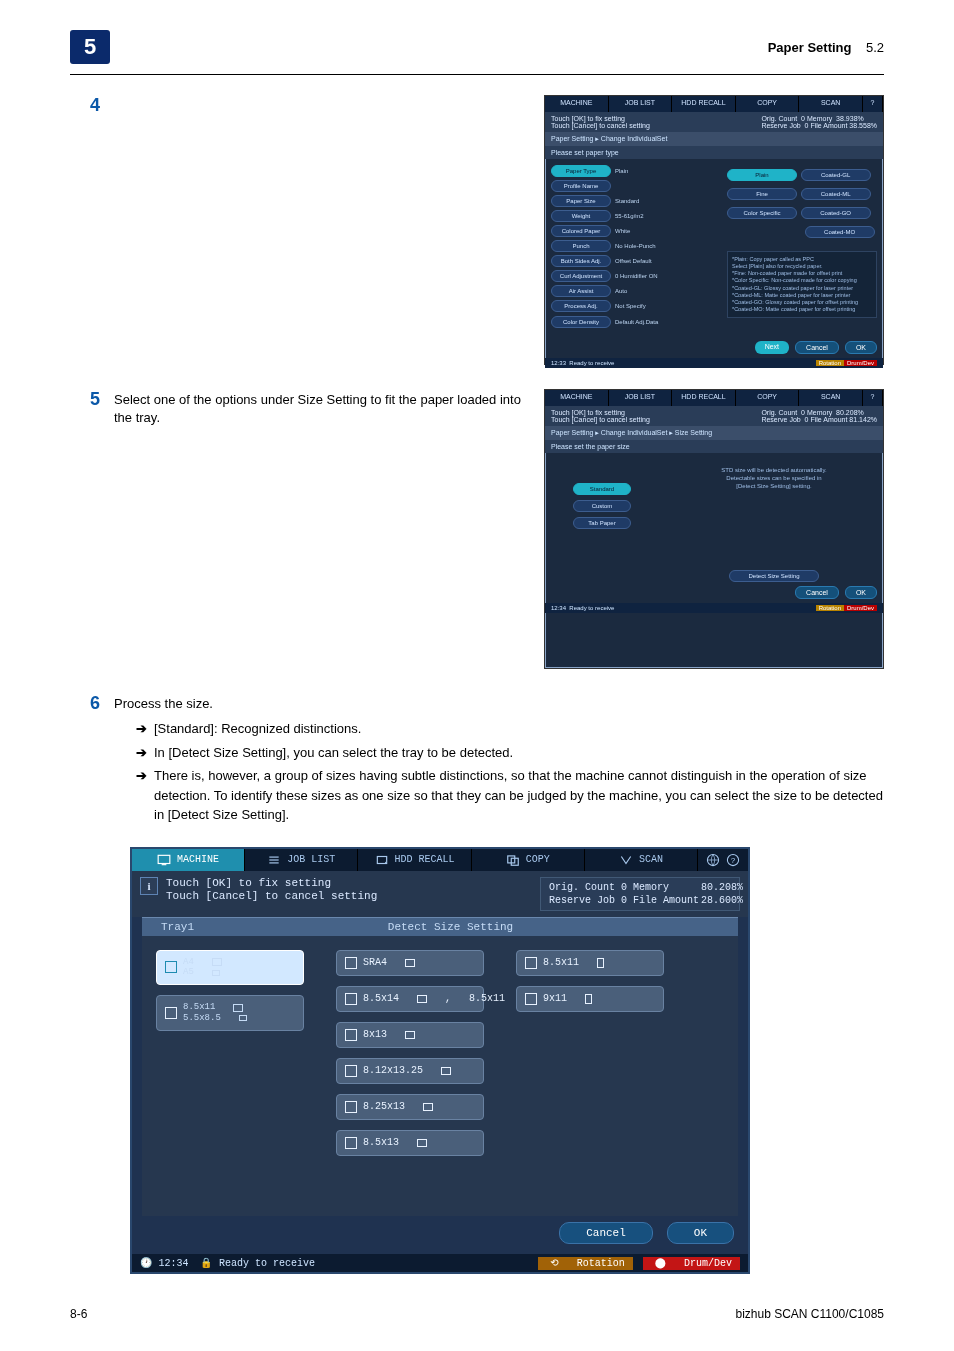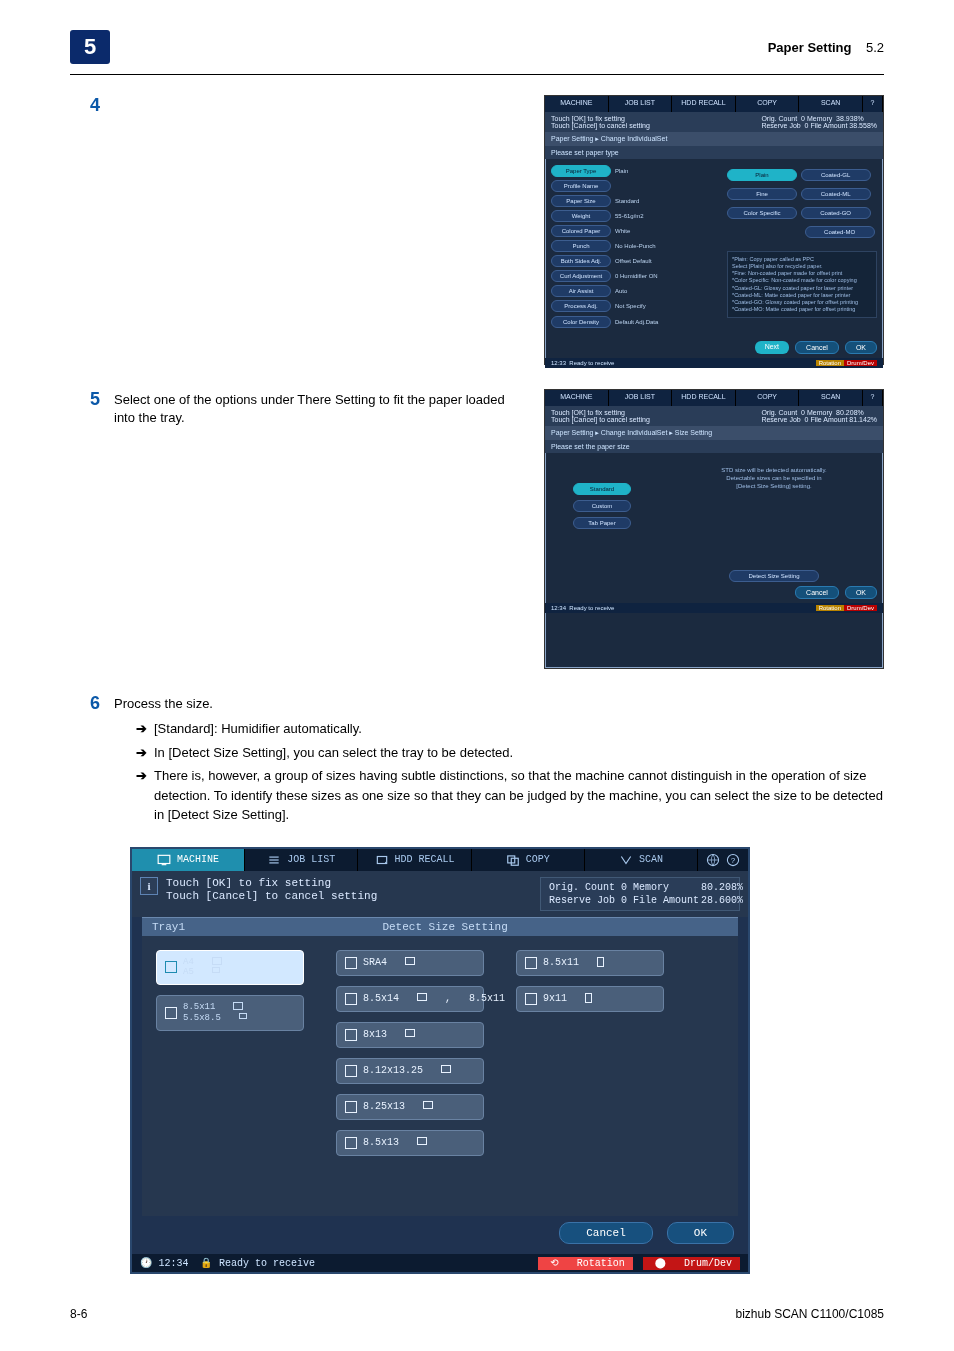--- a/index.html
+++ b/index.html
@@ -299,21 +299,21 @@
     font-size: 11px;
   }
   .ls-head2 {
     display: flex;
     background: #466388;
     margin: 0 10px;
     padding: 3px 10px;
     font-size: 11px;
     border-top: 1px solid #6a88ae;
   }
-  .ls-head2 .hl { flex: 1; color: #c6dcf6; }
+  .ls-head2 .hl { flex: 1; color: #c6dcf6; margin-left: 9px; }
   .ls-head2 .hr { color: #c6dcf6; }
 
   .ls-main {
     background: #26374f;
     margin: 0 10px;
     padding: 14px;
     display: flex;
     gap: 32px;
     min-height: 280px;
   }
@@ -339,21 +339,21 @@
     border: 1.5px solid currentColor;
     display: inline-block;
     flex-shrink: 0;
   }
   .opt-btn.sel .opt-check { border-color: #1d8bb0; }
   .opt-sub {
     font-size: 9px;
     color: #c6dcf6;
     line-height: 1.2;
   }
-  .opt-label { display: flex; gap: 18px; }
+  .opt-label { display: flex; align-items: center; gap: 18px; }
   .paper-icon {
     width: 10px; height: 8px;
     border: 1px solid currentColor;
     display: inline-block;
   }
 
   .ls-btnrow {
     display: flex;
     justify-content: flex-end;
     gap: 14px;
@@ -372,21 +372,21 @@
   .ls-footer {
     display: flex;
     justify-content: space-between;
     align-items: center;
     background: #0c1b30;
     padding: 3px 8px;
     font-size: 10px;
     color: #cde4ff;
   }
   .ls-footer .badges span { margin-left: 4px; padding: 1px 4px; }
-  .b-rot { background: #ef4444; color: #fff; }
+  .b-rot { background: #a16207; color: #fff; }
   .b-drum { background: #c31515; color: #fff; }
 
   .page-footer {
     position: absolute;
     bottom: 30px;
     left: 70px;
     right: 70px;
     display: flex;
     justify-content: space-between;
     font-size: 12px;
@@ -516,21 +516,21 @@
           <div><span>12:33</span>&nbsp;&nbsp;<span>Ready to receive</span></div>
           <div><span class="rot">Rotation</span><span class="drum">Drum/Dev</span></div>
         </div>
       </div>
     </div>
   </div>
 
   <div class="step-row">
     <div class="left step">
       <div class="step-num">5</div>
-      <div class="step-text">Select one of the options under There Setting to fit the paper loaded into the tray.</div>
+      <div class="step-text">Select one of the options under Size Setting to fit the paper loaded into the tray.</div>
     </div>
     <div class="right">
       <div class="mini-shot s2">
         <div class="mini-top-tabs">
           <div class="mini-tab">MACHINE</div>
           <div class="mini-tab">JOB LIST</div>
           <div class="mini-tab">HDD RECALL</div>
           <div class="mini-tab">COPY</div>
           <div class="mini-tab">SCAN</div>
           <div class="mini-tab" style="flex:0 0 20px">?</div>
@@ -576,21 +576,21 @@
     </div>
   </div>
 
   <div class="step">
     <div class="step-num">6</div>
     <div class="step-text">
       <span>Process the size.</span>
       <div class="sub-list">
         <div class="sub-item">
           <div class="sub-arrow">➔</div>
-          <div class="sub-text">[Standard]: Humidifier automatically.</div>
+          <div class="sub-text">[Standard]: Recognized distinctions.</div>
         </div>
         <div class="sub-item">
           <div class="sub-arrow">➔</div>
           <div class="sub-text">In [Detect Size Setting], you can select the tray to be detected.</div>
         </div>
         <div class="sub-item">
           <div class="sub-arrow">➔</div>
           <div class="sub-text">There is, however, a group of sizes having subtle distinctions, so that the machine cannot distinguish in the operation of size detection. To identify these sizes as one size so that they can be judged by the machine, you can select the size to be detected in [Detect Size Setting].</div>
         </div>
       </div>

